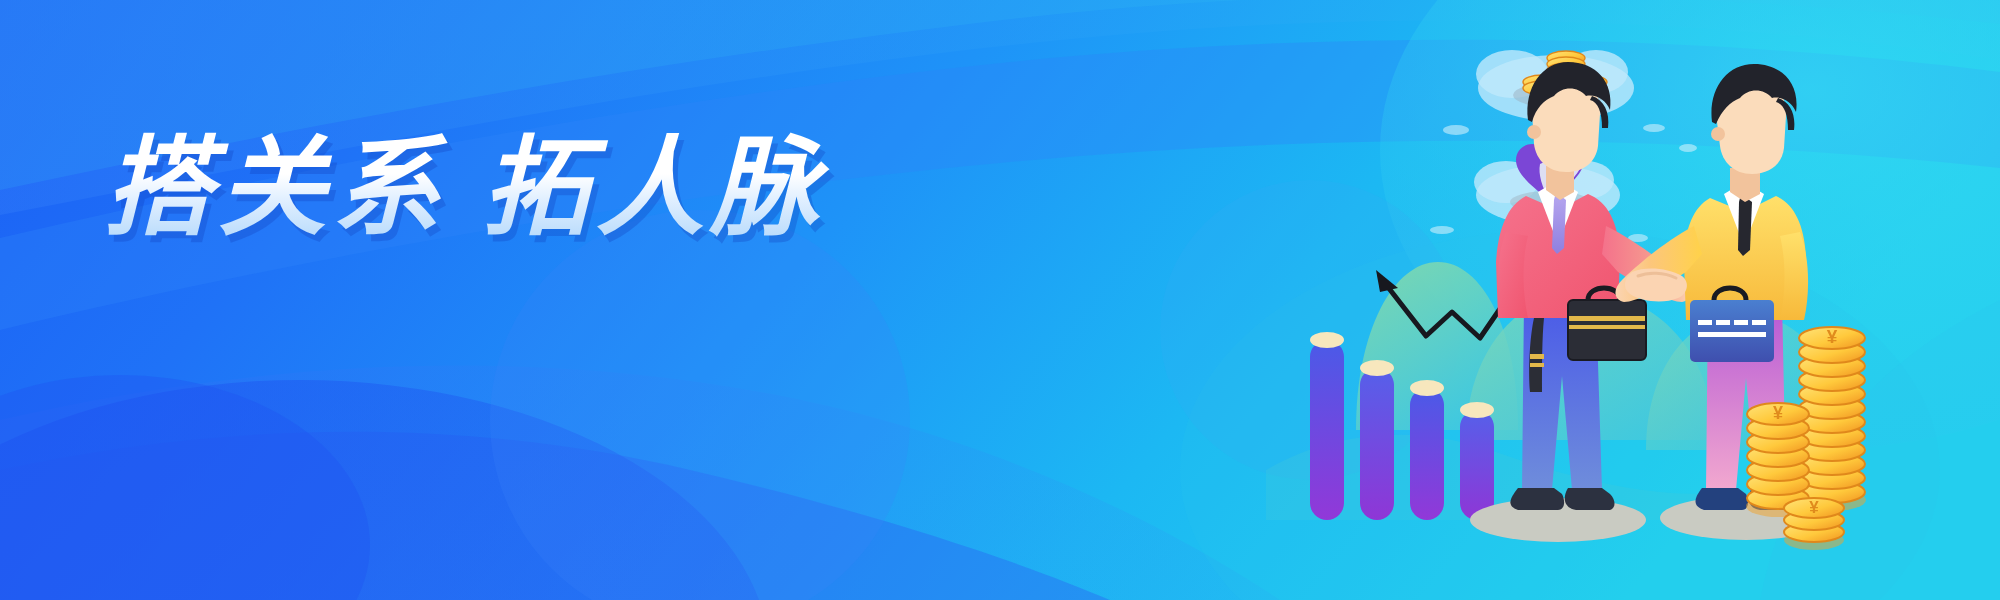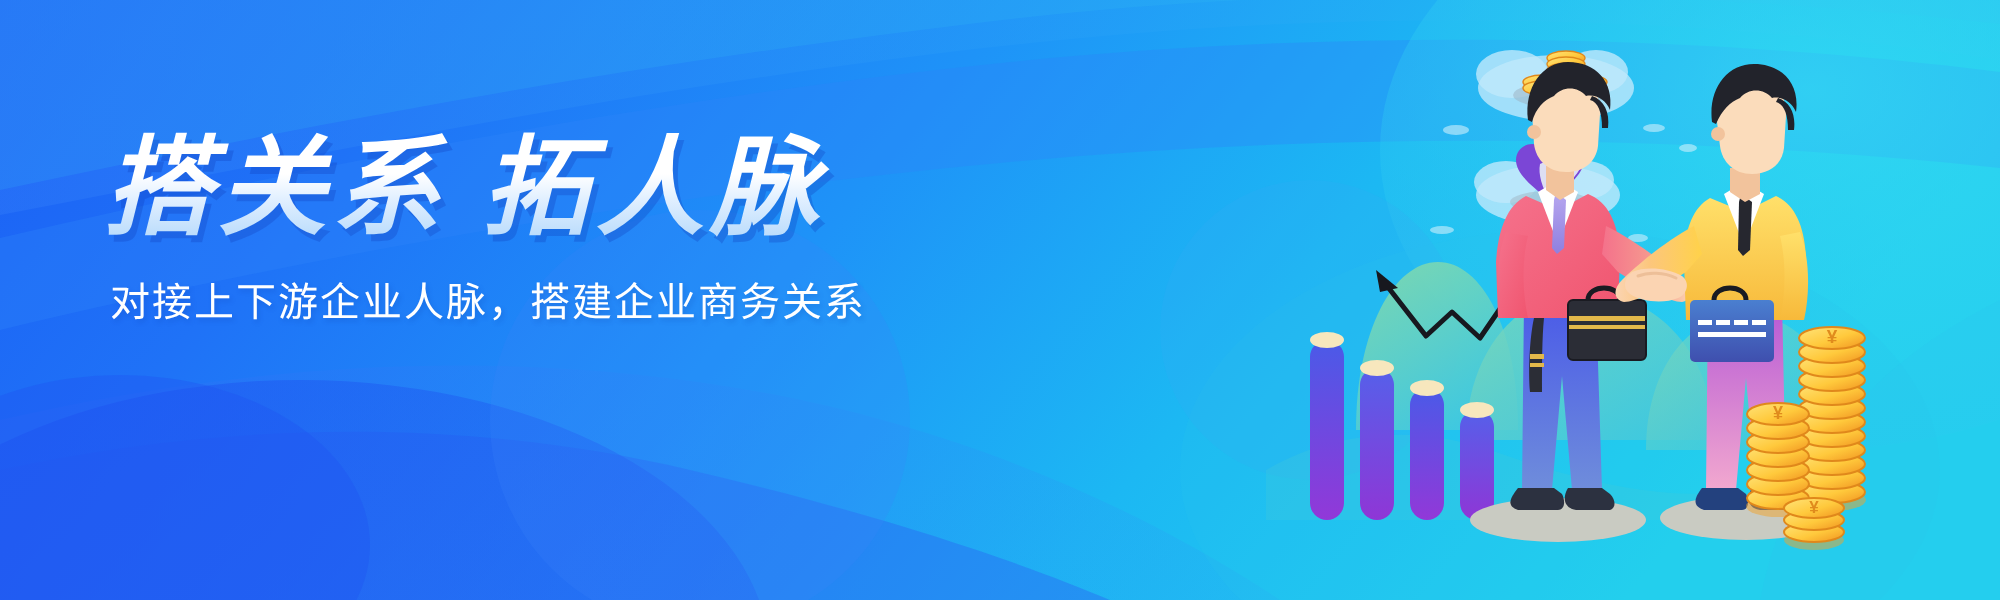--- a/index.html
+++ b/index.html
@@ -115,21 +115,20 @@
 
       <ellipse cx="1810" cy="150" rx="430" ry="300" fill="url(#gCyanBlob)"></ellipse>
       <ellipse cx="1560" cy="470" rx="380" ry="240" fill="#2bc2ef" opacity=".22"></ellipse>
       <circle cx="1310" cy="330" r="150" fill="#35a9f3" opacity=".20"></circle>
       <path d="M2000,300 C1880,360 1790,450 1760,600 L2000,600 Z" fill="#2ac8ef" opacity=".30"></path>
     </svg>
   </div>
 
   <div class="copy">
     <h1 class="headline">搭关系 拓人脉</h1>
-    <p class="subline">对接上下游企业人脉，搭建企业商务关系</p>
   </div>
 
   <div class="illo">
     <svg viewBox="0 0 700 600" aria-hidden="true">
       <defs>
         <linearGradient id="hillA" x1="0" y1="0" x2="0.6" y2="1">
           <stop offset="0%" stop-color="#8ddda4"></stop>
           <stop offset="100%" stop-color="#45c9dd"></stop>
         </linearGradient>
         <linearGradient id="hillB" x1="0" y1="0" x2="1" y2="1">

